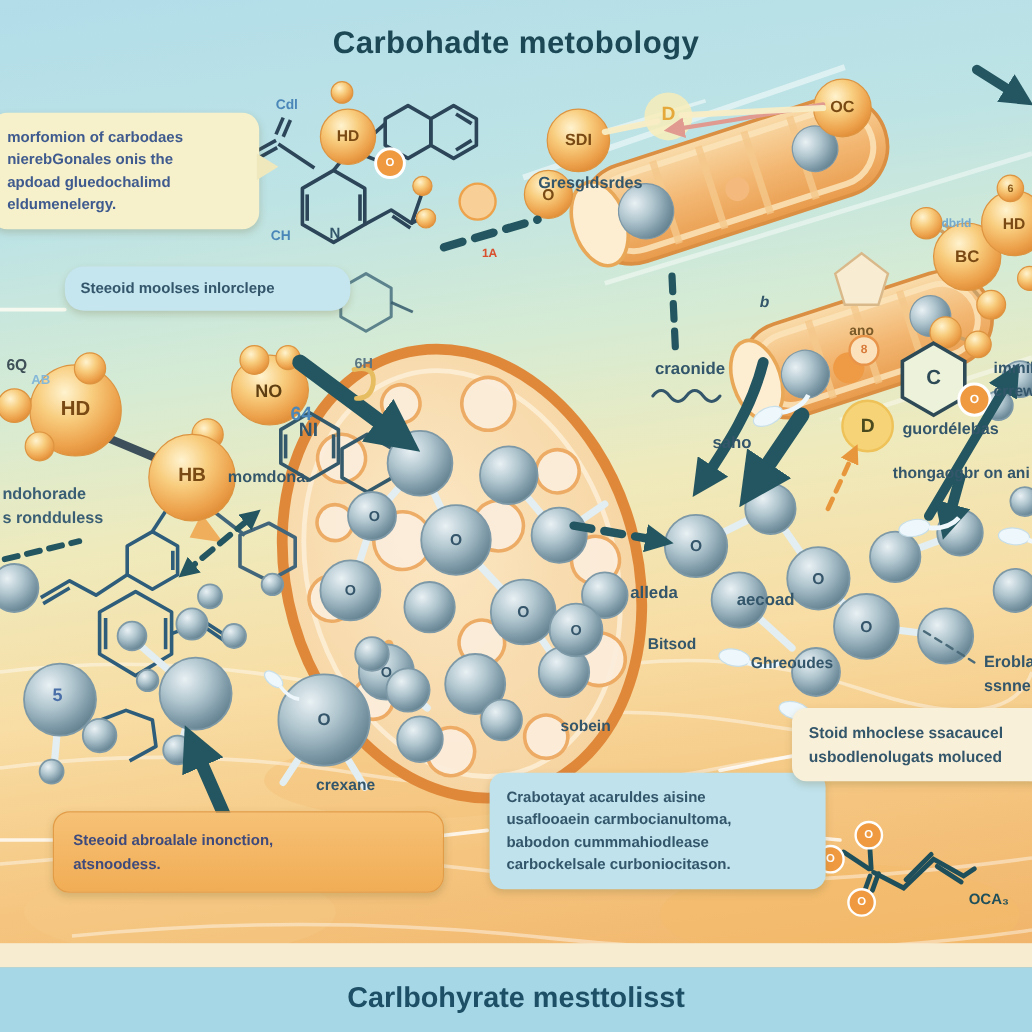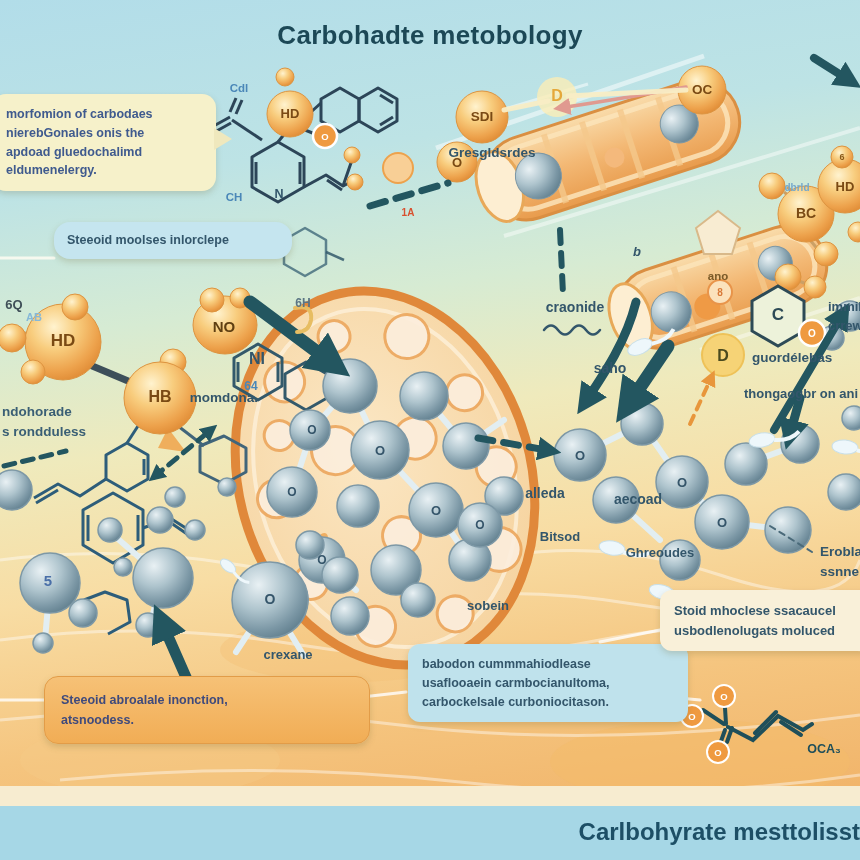--- a/index.html
+++ b/index.html
@@ -24,21 +24,21 @@
     border:1px solid #e29c48;padding:13px 16px;}
   .bxo p{font-size:12.5px;line-height:1.6;color:#3f4a7c;}
   .bxb{left:408px;top:644px;width:252px;background:#bfe2ec;border-radius:12px;padding:11px 14px;}
   .bxb p{font-size:12.5px;line-height:1.5;color:#33566b;}
   .bxc{left:660px;top:590px;width:215px;background:#f9f0d9;border-radius:12px;padding:11px 14px;}
   .bxc p{font-size:13px;line-height:1.5;color:#33566b;}
   .title-top{position:absolute;left:0;top:20px;width:100%;text-align:center;font-size:26px;
     font-weight:800;color:#1c4856;z-index:6;letter-spacing:.3px;}
   .band-cream{position:absolute;left:0;top:786px;width:100%;height:20px;background:#f7ecd0;z-index:4;}
   .band-blue{position:absolute;left:0;top:806px;width:100%;height:54px;background:#a6d7e6;z-index:4;}
-  .title-bottom{position:absolute;left:0;top:818px;width:100%;text-align:right;font-size:24px;
+  .title-bottom{position:absolute;left:0;top:818px;width:100%;text-align:center;font-size:24px;
     font-weight:800;color:#1d4f66;z-index:6;}
 </style>
 </head>
 <body>
 
 <div class="stage">
 
 <svg width="860" height="860" viewBox="0 0 860 860">
 <defs>
   <radialGradient id="gs" cx="35%" cy="30%" r="75%">
@@ -407,22 +407,23 @@
   <p>eldumenelergy.</p>
 </div>
 <div class="bubble b2">
   <p>Steeoid moolses inlorclepe</p>
 </div>
 <div class="bubble bxo">
   <p>Steeoid abroalale inonction,</p>
   <p>atsnoodess.</p>
 </div>
 <div class="bubble bxb">
+  <p>Crabotayat acaruldes aisine</p>
+  <p>usaflooaein carmbocianultoma,</p>
   <p>babodon cummmahiodlease</p>
-  <p>usaflooaein carmbocianultoma,</p>
   <p>carbockelsale curboniocitason.</p>
 </div>
 <div class="bubble bxc">
   <p>Stoid mhoclese ssacaucel</p>
   <p>usbodlenolugats moluced</p>
 </div>
 
 <div class="note" style="left:2px;top:402px;font-size:13.5px;color:#3a5f75;">
   <span>ndohorade</span>
   <span>s rondduless</span>
@@ -437,21 +438,21 @@
   <span>Erobla</span>
   <span>ssnne</span>
 </div>
 
 <div class="lab" style="left:14px;top:304px;font-size:13px;color:#3f4f58;">6Q</div>
 <div class="lab ltblue" style="left:34px;top:317px;font-size:11px;">AB</div>
 <div class="lab osph" style="left:63px;top:341px;font-size:17px;">HD</div>
 <div class="lab osph" style="left:160px;top:397px;font-size:16px;">HB</div>
 <div class="lab" style="left:224px;top:326px;font-size:15px;color:#5f3f12;">NO</div>
 <div class="lab" style="left:303px;top:303px;font-size:12px;color:#5a7584;">6H</div>
-<div class="lab blue" style="left:251px;top:346px;font-size:12px;margin-top:40px;">64</div>
+<div class="lab blue" style="left:251px;top:346px;font-size:16px;">64</div>
 <div class="lab dark" style="left:257px;top:359px;font-size:16px;">NI</div>
 <div class="lab dark" style="left:224px;top:397px;font-size:13.5px;">momdona.</div>
 <div class="lab blue" style="left:239px;top:88px;font-size:11.5px;">Cdl</div>
 <div class="lab blue" style="left:234px;top:197px;font-size:11.5px;">CH</div>
 <div class="lab dark" style="left:279px;top:194px;font-size:12.5px;">N</div>
 <div class="lab osph" style="left:290px;top:113px;font-size:13px;">HD</div>
 <div class="lab" style="left:408px;top:168px;font-size:10px;color:#d8502e;margin-top:44px;">1A</div>
 <div class="lab osph" style="left:457px;top:162px;font-size:13px;">O</div>
 <div class="lab osph" style="left:482px;top:116px;font-size:13.5px;">SDI</div>
 <div class="lab" style="left:557px;top:96px;font-size:16px;color:#e5a83a;">D</div>

